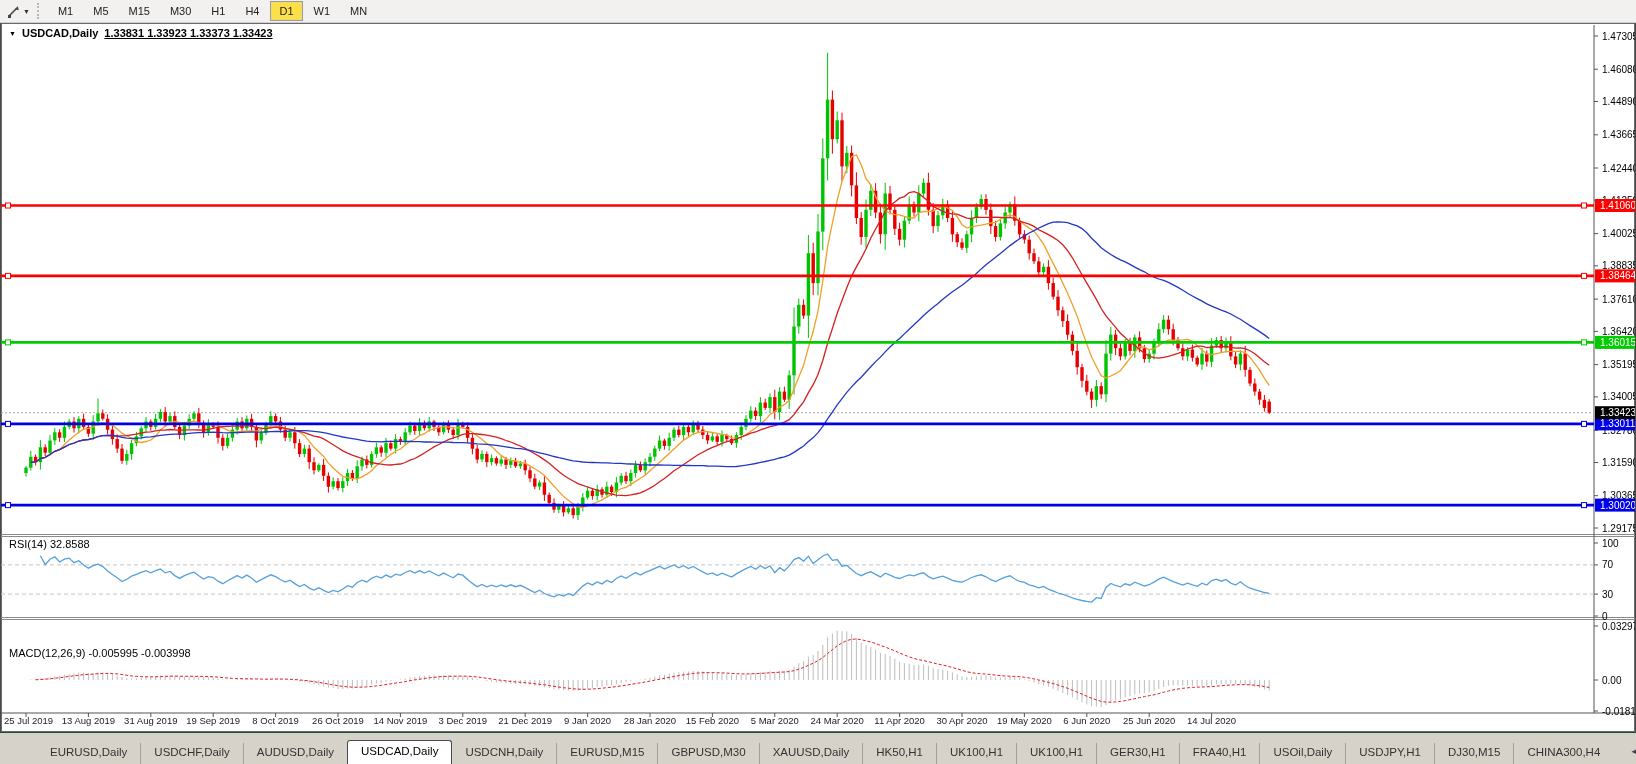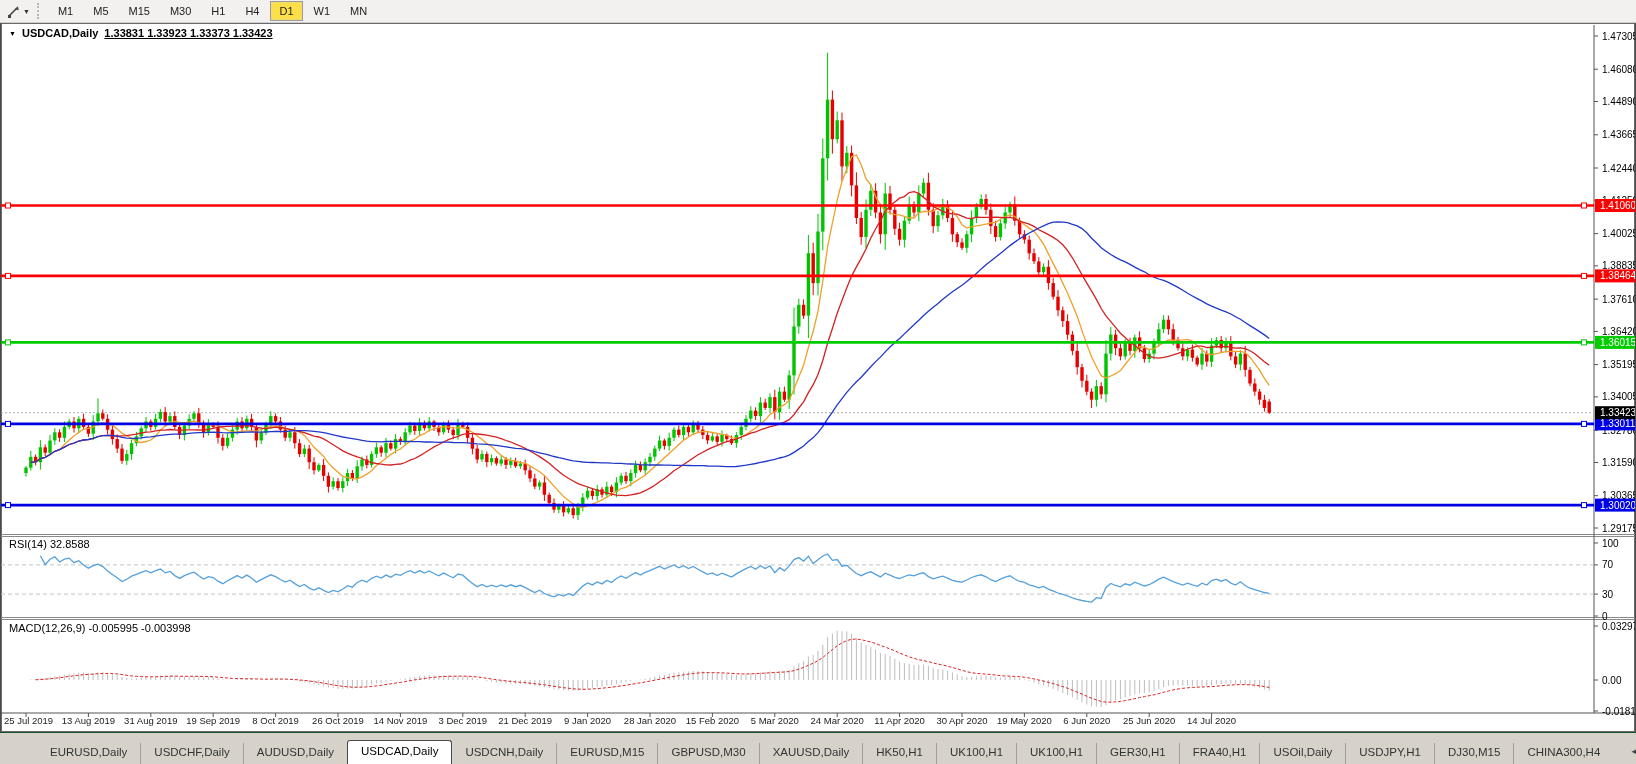--- a/index.html
+++ b/index.html
@@ -27,21 +27,21 @@
     border:1px solid #4a4a4a;background:#fff;
   }
   #chartsvg{position:absolute;left:0;top:0;}
   .chart-title{
     position:absolute;left:8px;top:4px;font-size:11px;font-weight:bold;color:#000;
     display:flex;align-items:center;gap:6px;z-index:5;
   }
   .chart-title .tri{font-size:7px;font-weight:normal;color:#000;}
   .ind-label{position:absolute;left:8px;font-size:11px;color:#000;z-index:5;}
   #rsi-label{top:515px;}
-  #macd-label{top:599px;}
+  #macd-label{top:624px;}
   
   .tabbar{
     position:absolute;left:0;top:732px;width:1636px;height:32px;
     background:#d6d2ca;border-top:1px solid #14532d;
     display:flex;align-items:flex-end;z-index:30;padding-left:31px;
   }
   .tabs{display:flex;align-items:flex-end;height:26px;padding-left:6px;}
   .tab{
     font-size:11.5px;color:#333;padding:3px 13px 6px 13px;line-height:13px;cursor:pointer;
     border-left:1px solid #a39f97;white-space:nowrap;user-select:none;

